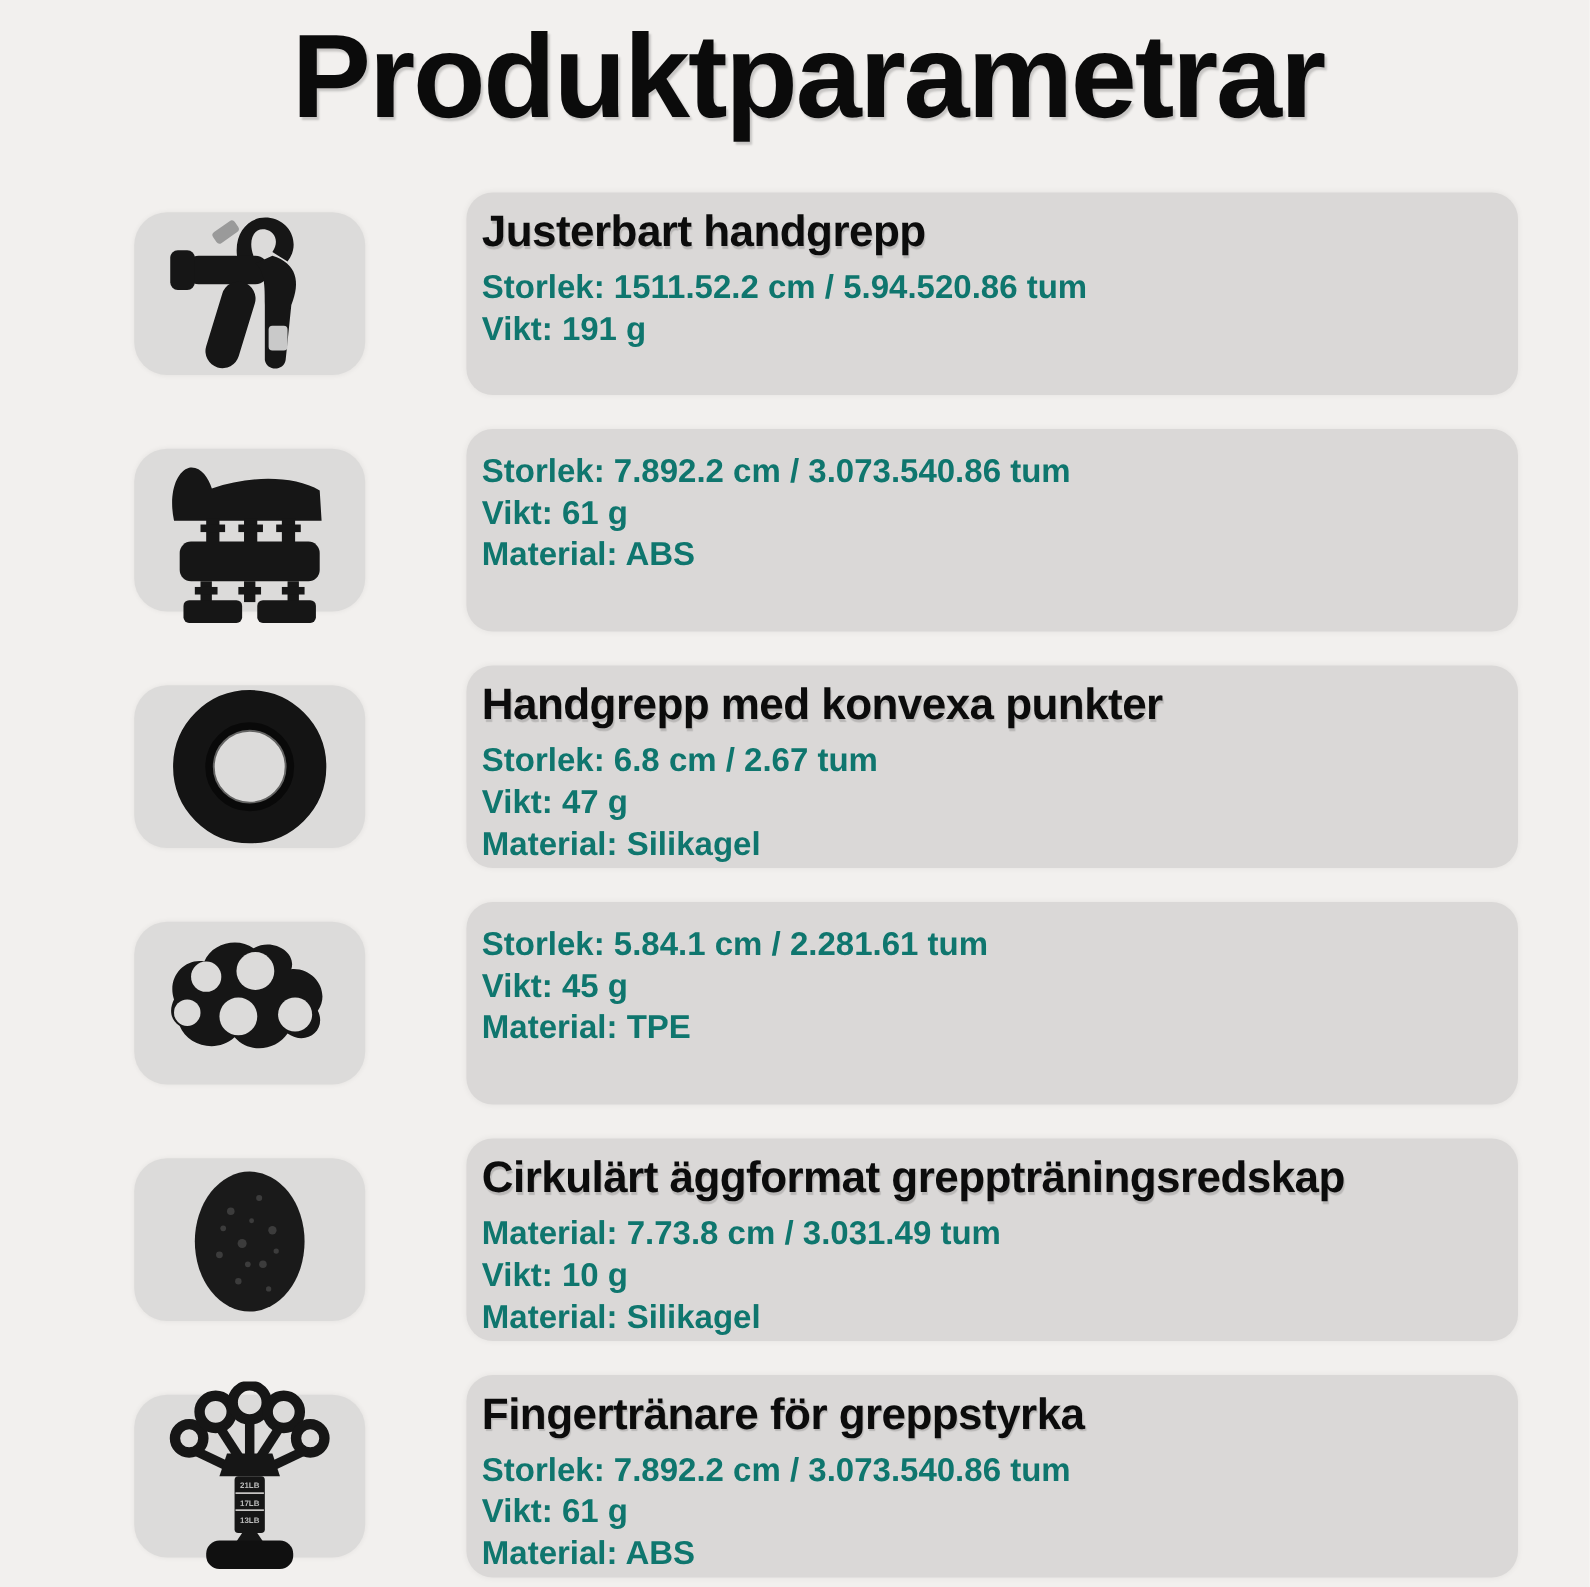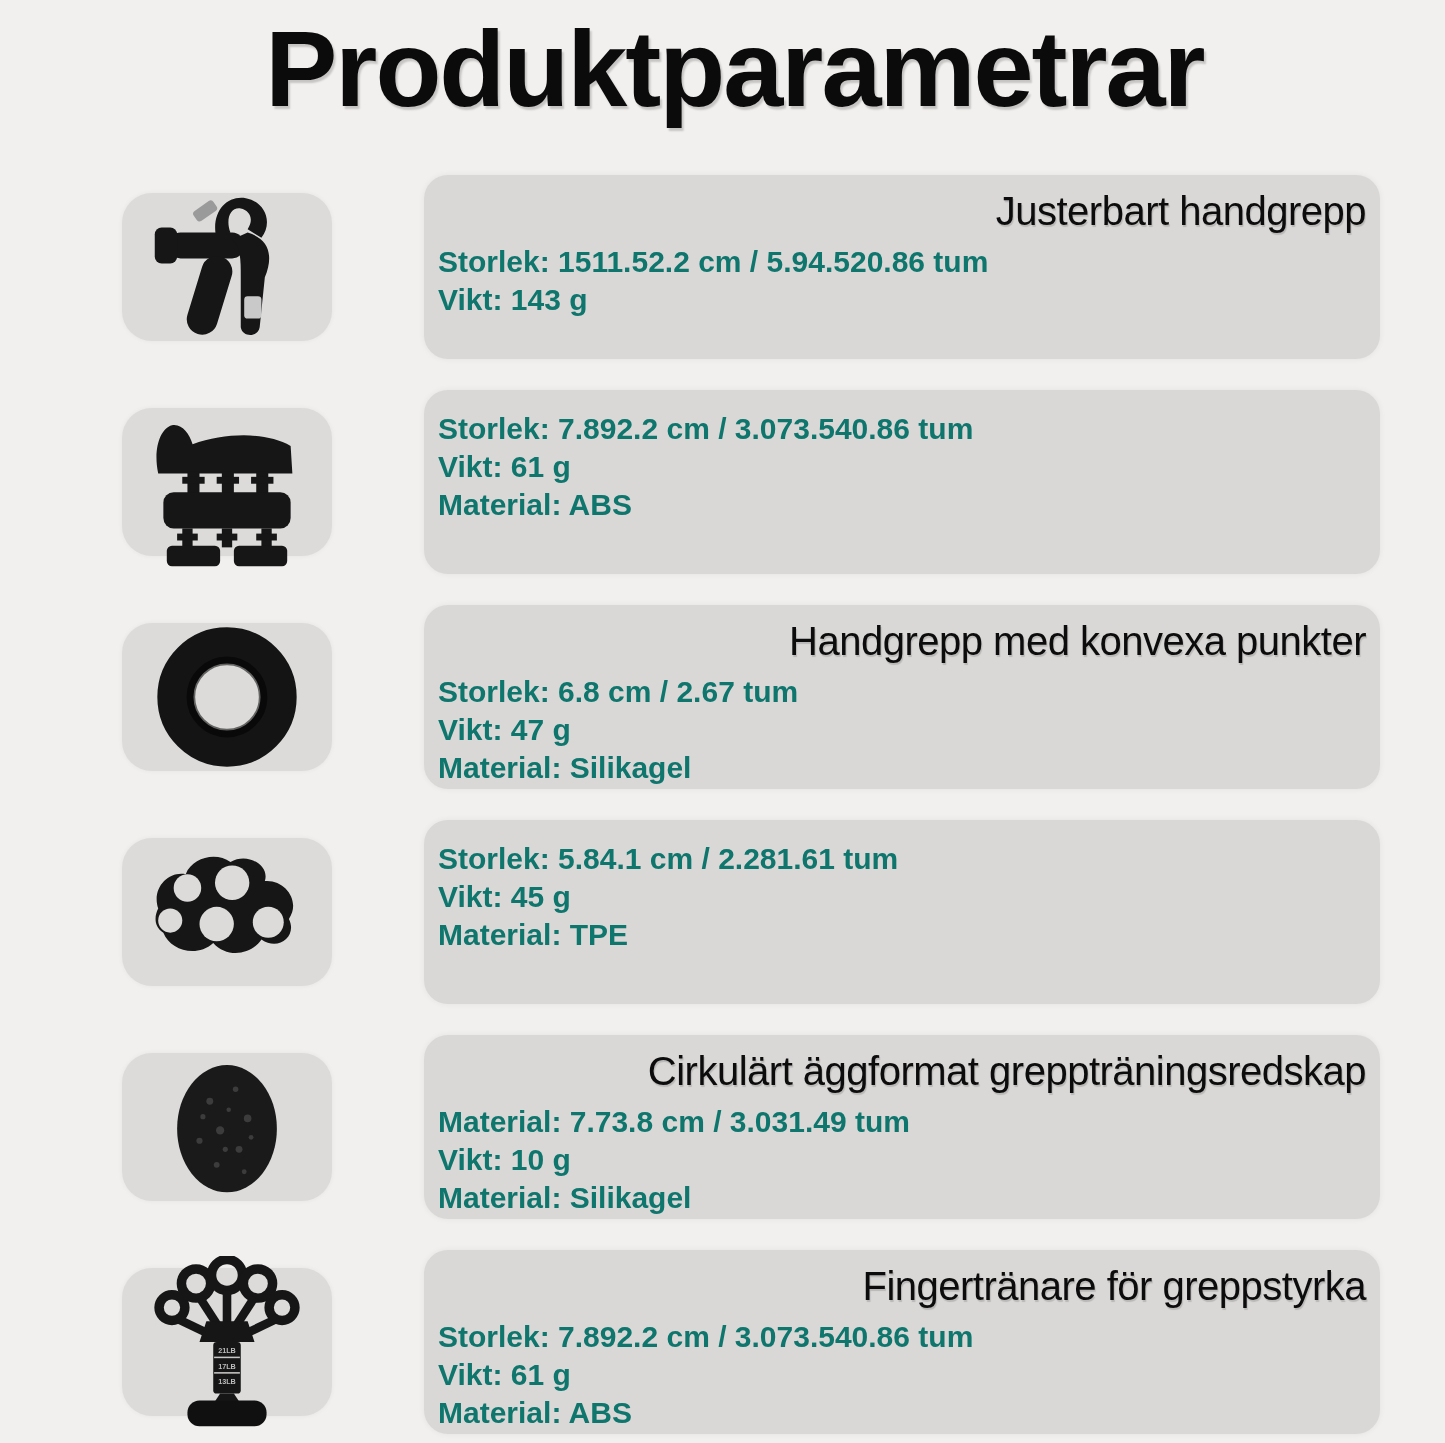--- a/index.html
+++ b/index.html
@@ -31,22 +31,22 @@
     box-shadow:0 0 5px rgba(0,0,0,0.05);
   }
   .tile svg{width:172px;height:172px;}
   .info{
     margin-left:92px;width:956px;height:184px;
     background:#dad8d7;border-radius:24px;
     box-sizing:border-box;padding:12px 14px 0 14px;
     box-shadow:0 0 6px rgba(0,0,0,0.06);
   }
   .info h2{
-    margin:0;text-align:right;
-    font-size:40px;font-weight:normal;letter-spacing:-0.5px;
+    margin:0;text-align:left;
+    font-size:40px;font-weight:bold;letter-spacing:-0.5px;
     line-height:1.2;color:#0c0c0c;
     text-shadow:1px 2px 1px rgba(0,0,0,0.15);
   }
   .lines{margin-top:8px;font-size:30px;font-weight:bold;line-height:38px;color:#0f766e;}
   .ink{fill:#161616;}
   .hole{fill:#dcdbda;}
   .lbl{font-size:4.2px;fill:#bdbdbd;font-weight:bold;}
 </style>
 </head>
 <body>
@@ -68,21 +68,21 @@
             <rect x="31" y="43" width="18" height="47" rx="9" transform="rotate(17 40 66)"></rect>
             <path d="M62 30 C75 34 77 44 72 56 L69 85 C68 91 59 91 58 85 L58 56 C58 46 58 38 53 34 Z"></path>
             <rect x="60" y="67" width="10" height="13" rx="2" fill="#c9c9c9"></rect>
           </g>
         </svg>
       </div>
       <div class="info">
         <h2>Justerbart handgrepp</h2>
         <div class="lines">
           <div>Storlek: 1511.52.2 cm / 5.94.520.86 tum</div>
-          <div>Vikt: 143 g</div>
+          <div>Vikt: 191 g</div>
         </div>
       </div>
     </div>
 
     <div class="row">
       <div class="tile">
         <svg viewBox="0 0 100 100">
           <g class="ink">
             <path d="M10 45 C7 31 11 19 18 17 C24 16 28 22 30 28 C50 21 73 21 87 29 L88 45 Z"></path>
             <rect x="27" y="44" width="7" height="13"></rect>

